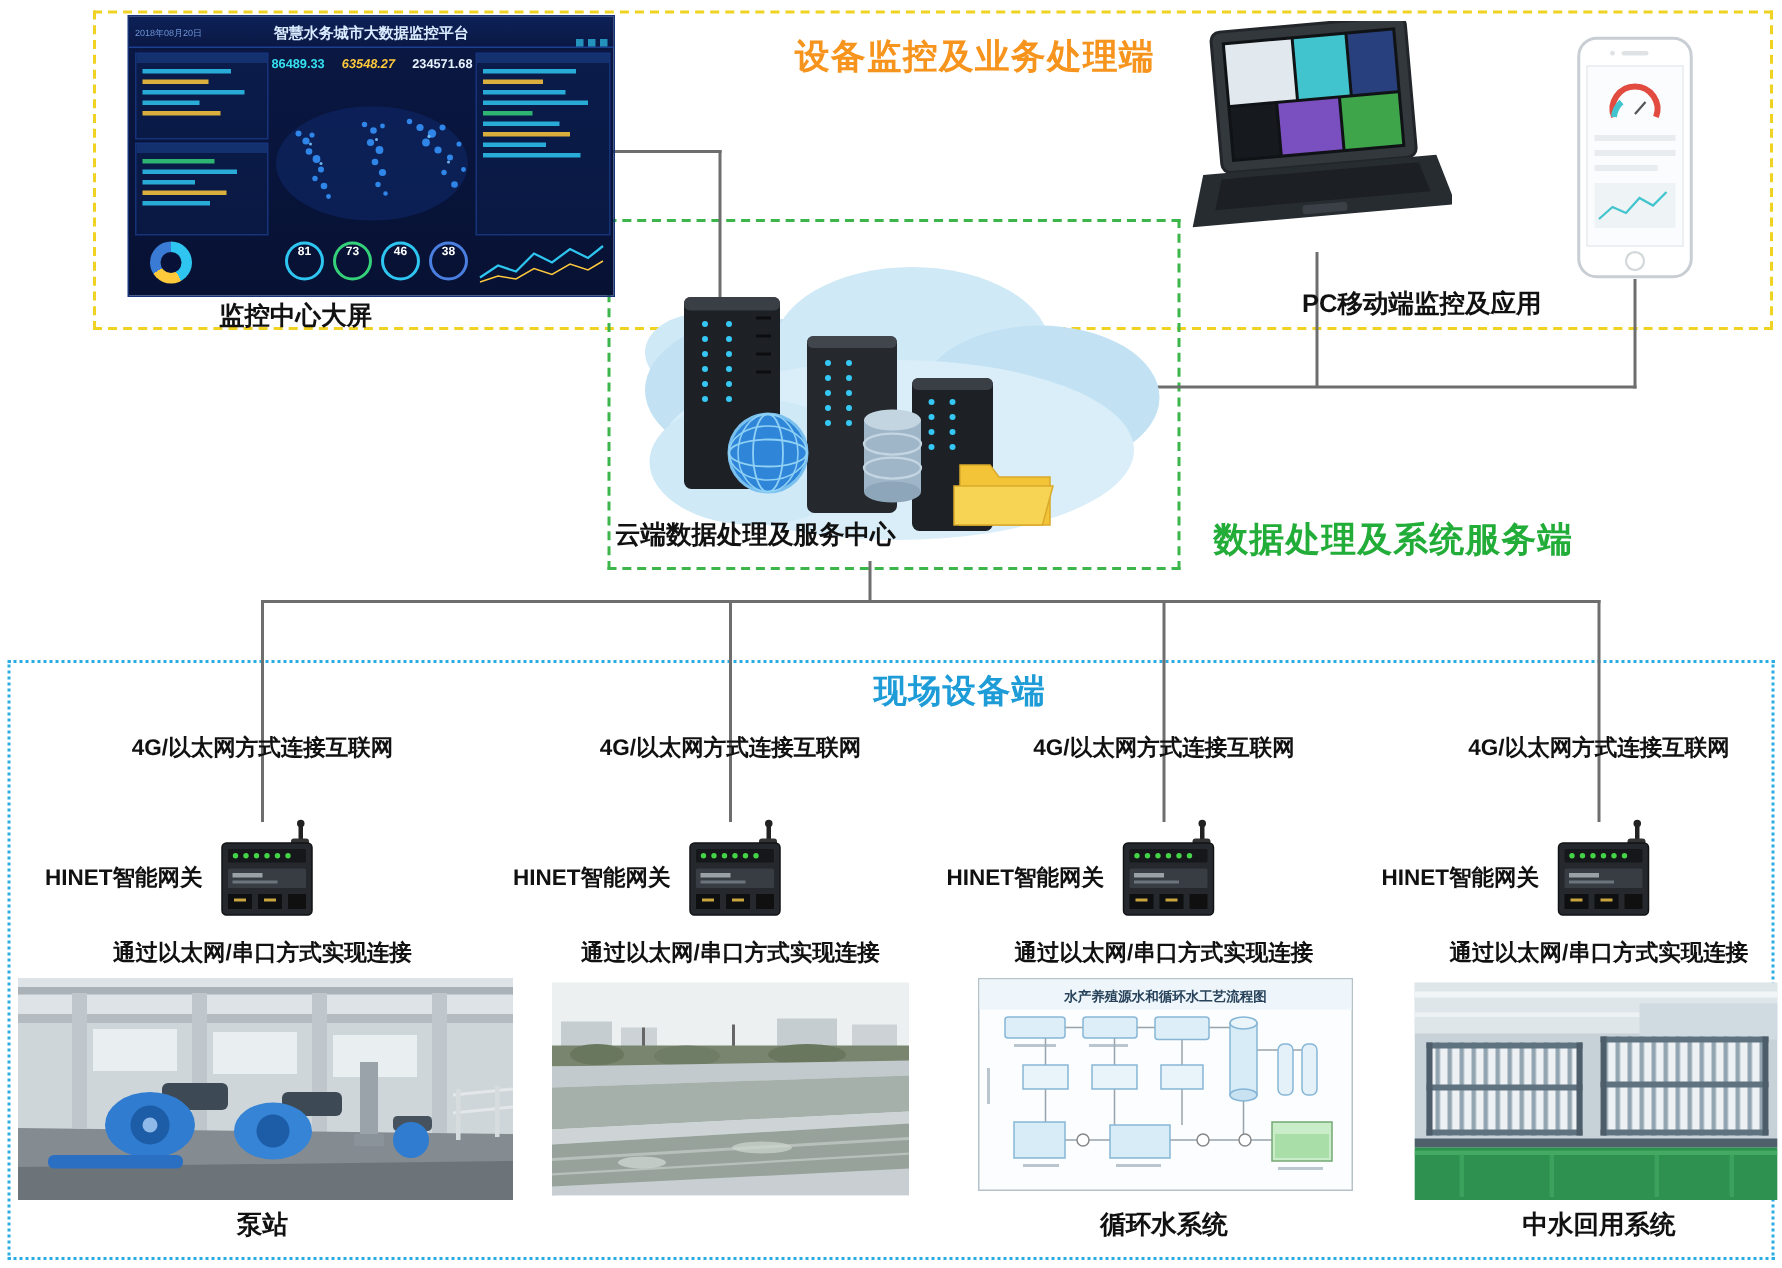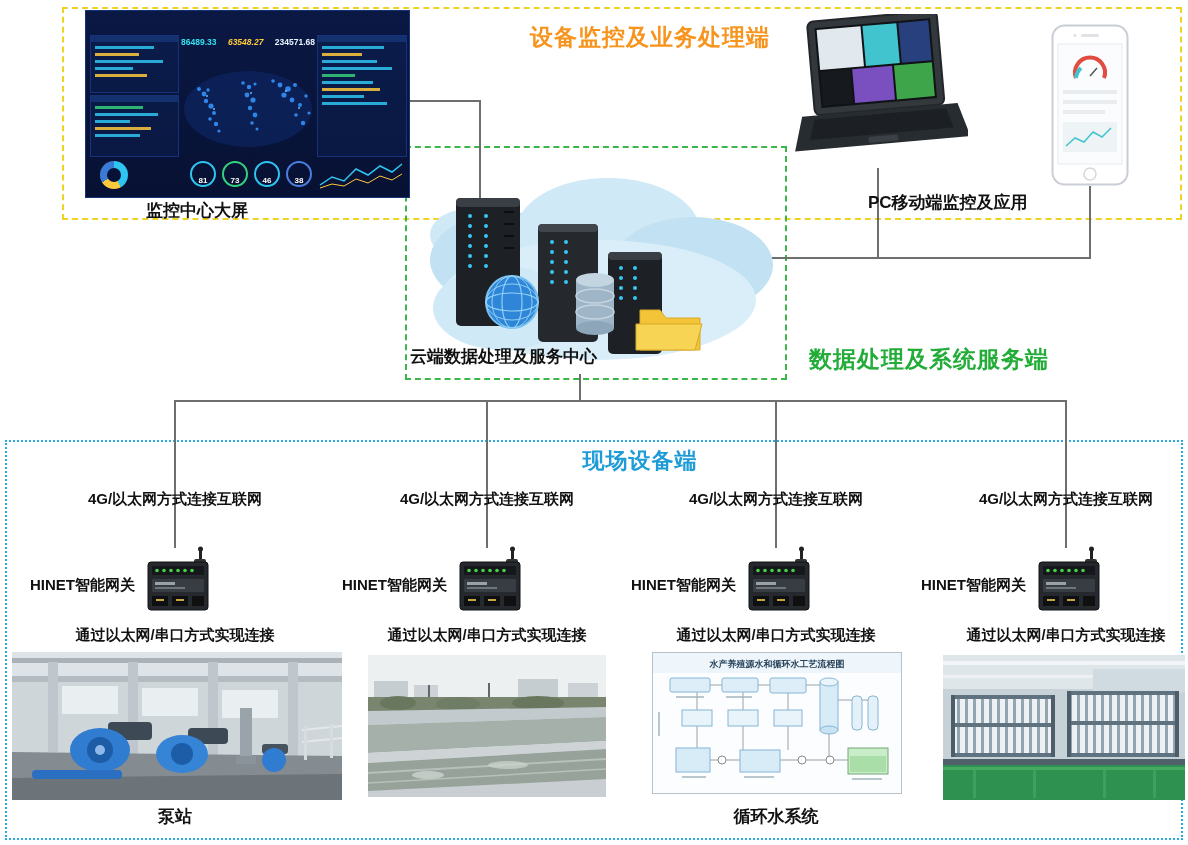--- a/index.html
+++ b/index.html
@@ -39,21 +39,21 @@
   .db-bar.y{background:#ffc93c;}
   .db-bar.g{background:#35d07a;}
   #db-stats{position:absolute;left:95px;top:26px;width:134px;height:22px;display:flex;justify-content:space-between;}
   #db-stats span{font-size:8.5px;font-weight:bold;}
   .c-cyan{color:#35e0f0;} .c-yellow{color:#ffc93c;font-style:italic;} .c-white{color:#e8f4ff;}
   #db-map{position:absolute;left:95px;top:52px;width:134px;height:92px;}
   #db-donut{position:absolute;left:14px;top:150px;width:28px;height:28px;border-radius:50%;
             background:conic-gradient(#2ec6f0 0 42%, #ffc93c 42% 66%, #3a7bd5 66% 100%);}
   #db-donut i{position:absolute;left:7px;top:7px;width:14px;height:14px;border-radius:50%;background:#081239;}
   .db-gauge{position:absolute;top:150px;width:22px;height:22px;border-radius:50%;display:flex;
-            align-items:flex-end;justify-content:center;color:#fff;font-size:8px;font-weight:bold;}
+            align-items:flex-start;justify-content:center;color:#fff;font-size:8px;font-weight:bold;}
   .g1{left:104px;border:2px solid #2ec6f0;}
   .g2{left:136px;border:2px solid #35d07a;}
   .g3{left:168px;border:2px solid #2ec6f0;}
   .g4{left:200px;border:2px solid #4a7fe0;}
   #db-chart{position:absolute;left:232px;top:148px;width:86px;height:32px;}
 
   
   #laptop{left:788px;top:14px;width:180px;height:150px;z-index:2;}
   #phone{left:1051px;top:24px;width:78px;height:162px;z-index:2;}
   #cloud-art{left:408px;top:160px;width:370px;height:215px;z-index:2;}
@@ -90,20 +90,25 @@
   <div class="wire" style="left:762px;top:257px;width:329px;height:2px"></div>
   <div class="wire" style="left:1089px;top:186px;width:2px;height:73px"></div>
   <div class="wire" style="left:579px;top:374px;width:2px;height:27px"></div>
   <div class="wire" style="left:174px;top:400px;width:893px;height:2px"></div>
   <div class="wire" style="left:174px;top:400px;width:2px;height:148px"></div>
   <div class="wire" style="left:486px;top:400px;width:2px;height:148px"></div>
   <div class="wire" style="left:775px;top:400px;width:2px;height:148px"></div>
   <div class="wire" style="left:1065px;top:400px;width:2px;height:148px"></div>
 
   <div class="abs" id="dashboard">
+    <div class="db-header">
+      <span class="db-date">2018年08月20日</span>
+      <span class="db-title">智慧水务城市大数据监控平台</span>
+      <span class="db-icons"><i></i><i></i><i></i></span>
+    </div>
     <div class="db-panel" style="left:4px;top:24px;width:87px;height:56px">
       <span class="hd"></span>
       <i class="db-bar" style="width:68%"></i>
         <i class="db-bar y" style="width:50%"></i>
       <i class="db-bar" style="width:78%"></i>
         <i class="db-bar" style="width:44%"></i>
       <i class="db-bar y" style="width:60%"></i>
     </div>
     <div class="db-panel" style="left:4px;top:84px;width:87px;height:60px">
       <span class="hd"></span>
@@ -529,14 +534,15 @@
     <rect x="124" y="36" width="4" height="66" fill="#4d5d69"></rect>
       <rect x="232" y="36" width="4" height="66" fill="#4d5d69"></rect>
     <rect y="104" width="242" height="6" fill="#50606b"></rect>
     <rect y="110" width="242" height="35" fill="#2f9150"></rect>
     <rect y="112" width="242" height="3" fill="#4bb36b" opacity="0.7"></rect>
     <rect x="30" y="115" width="3" height="28" fill="#45ab64" opacity="0.6"></rect>
     <rect x="90" y="115" width="3" height="28" fill="#45ab64" opacity="0.6"></rect>
     <rect x="160" y="115" width="3" height="28" fill="#45ab64" opacity="0.6"></rect>
     <rect x="210" y="115" width="3" height="28" fill="#45ab64" opacity="0.6"></rect>
   </svg>
+  <div class="sys-name" style="left:956px">中水回用系统</div>
 
 </div>
 
 </body></html>

